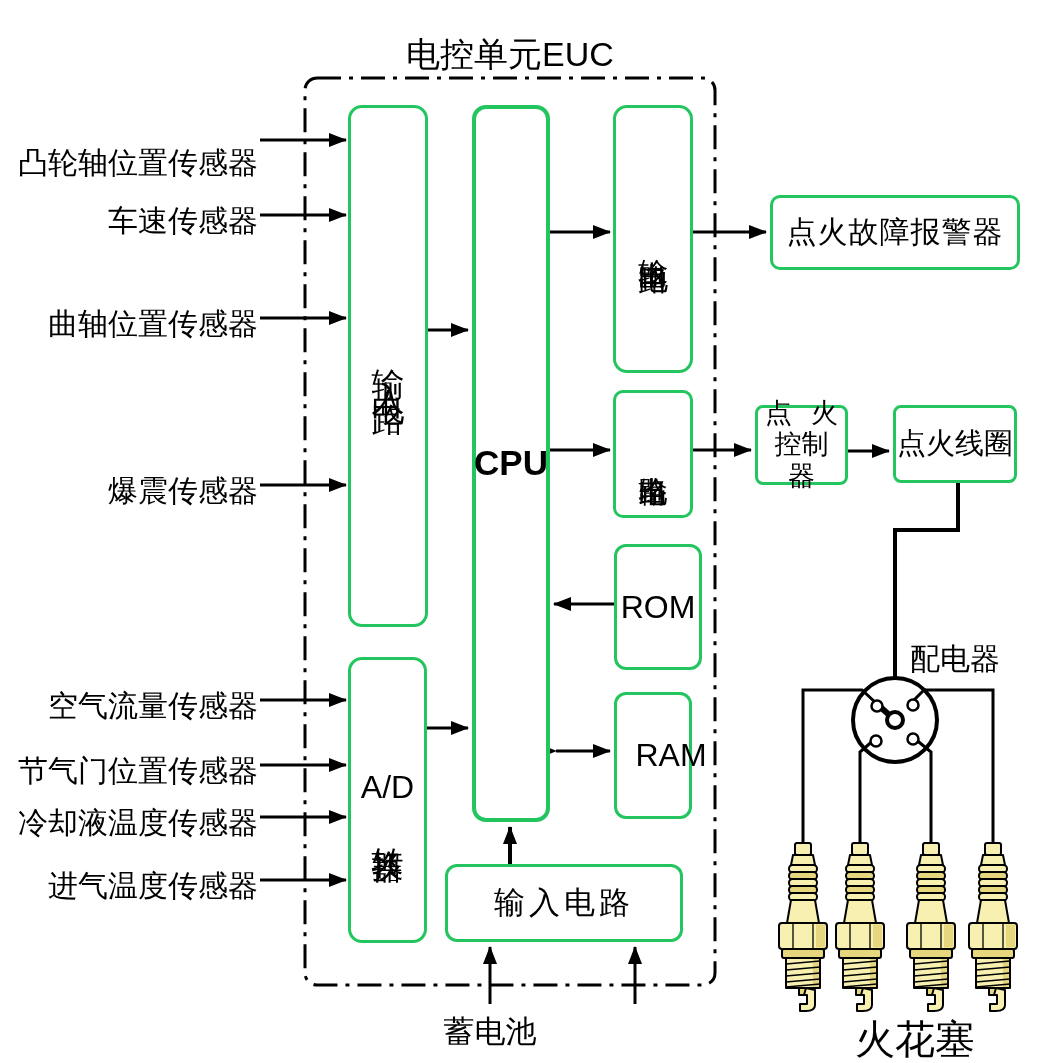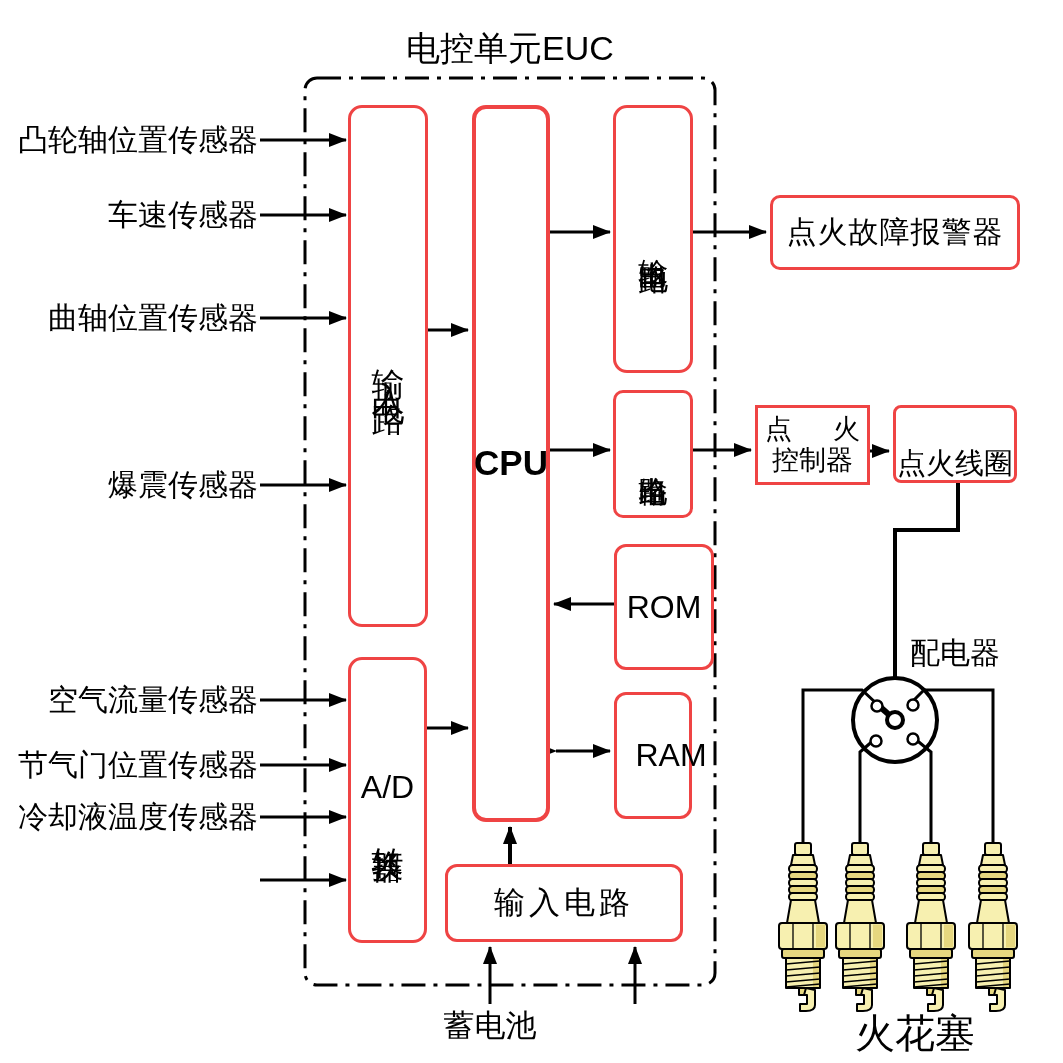--- a/index.html
+++ b/index.html
@@ -9,36 +9,37 @@
     position: relative;
     width: 1063px;
     height: 1063px;
     background: #ffffff;
     overflow: hidden;
   }
   #wires { position: absolute; left: 0; top: 0; }
   .box {
     position: absolute;
     background: #ffffff;
-    border: 3px solid #ef4444;
+    border: 3px solid #22c55e;
     border-radius: 14px;
     display: flex;
     align-items: center;
     justify-content: center;
     text-align: center;
     line-height: 1.15;
   }
   .vtext {
     writing-mode: vertical-rl;
     text-orientation: upright;
   }
   .lbl {
     position: absolute;
     white-space: nowrap;
     font-size: 30px;
+    margin-top: 6px;
   }
   .lbl-left {
     left: 8px;
     width: 250px;
     text-align: right;
     height: 38px;
     line-height: 38px;
   }
   .jline { width: 100%; text-align: justify; text-align-last: justify; }
 </style>
@@ -132,71 +133,72 @@
     </g>
 
     <use href="#plug" x="803" y="843"></use>
     <use href="#plug" x="860" y="843"></use>
     <use href="#plug" x="931" y="843"></use>
     <use href="#plug" x="993" y="843"></use>
   </svg>
 
   <div class="lbl" style="left:330px; top:26px; width:360px; text-align:center; font-size:34px;">电控单元EUC</div>
 
-  <div class="lbl lbl-left" style="top:121px;">凸轮轴位置传感器</div>
+  <div class="lbl lbl-left" style="top:138px;">凸轮轴位置传感器</div>
   <div class="lbl lbl-left" style="top:196px;">车速传感器</div>
   <div class="lbl lbl-left" style="top:466px;">爆震传感器</div>
   <div class="lbl lbl-left" style="top:299px;">曲轴位置传感器</div>
   <div class="lbl lbl-left" style="top:681px;">空气流量传感器</div>
   <div class="lbl lbl-left" style="top:746px;">节气门位置传感器</div>
   <div class="lbl lbl-left" style="top:798px;">冷却液温度传感器</div>
+  <div class="lbl lbl-left" style="top:861px;">进气温度传感器</div>
 
   <div class="box" style="left:348px; top:105px; width:80px; height:522px;">
     <span class="vtext" style="font-size:33px; letter-spacing:12px;">输入电路</span>
   </div>
 
   <div class="box" style="left:472px; top:105px; width:78px; height:717px; border-width:4px;">
     <span style="font-size:35px; font-weight:bold;">CPU</span>
   </div>
 
   <div class="box" style="left:613px; top:105px; width:80px; height:268px;">
     <span class="vtext" style="font-size:30px; letter-spacing:2px;">输出电路</span>
   </div>
 
   <div class="box" style="left:613px; top:390px; width:80px; height:128px; border-radius:10px;">
     <span class="vtext" style="font-size:29px; line-height:1;">输出电路</span>
   </div>
 
-  <div class="box" style="left:614px; top:544px; width:100px; height:126px; border-radius:12px;">
+  <div class="box" style="left:614px; top:544px; width:88px; height:126px; border-radius:12px;">
     <span style="font-size:32px;">ROM</span>
   </div>
 
   <div class="box" style="left:614px; top:692px; width:78px; height:127px; border-radius:12px;padding-left:36px;">
     <span style="font-size:32px;">RAM</span>
   </div>
 
   <div class="box" style="left:348px; top:657px; width:79px; height:286px; flex-direction:column; gap:16px;">
     <span style="font-size:32px;">A/D</span>
     <span class="vtext" style="font-size:32px; letter-spacing:3px;">转换器</span>
   </div>
 
   <div class="box" style="left:445px; top:864px; width:238px; height:78px; border-radius:12px;">
     <span style="font-size:31px; letter-spacing:4px;">输入电路</span>
   </div>
 
   <div class="box" style="left:770px; top:195px; width:250px; height:75px; border-radius:10px;">
     <span style="font-size:30px; letter-spacing:1px;">点火故障报警器</span>
   </div>
 
-  <div class="box" style="left:755px; top:405px; width:115px; height:80px; border-radius:0; flex-direction:column; padding:0 7px;">
+  <div class="box" style="left:755px; top:405px; width:93px; height:80px; border-radius:8px; flex-direction:column; padding:0 7px;">
     <div class="jline" style="font-size:27px;">点 火</div>
     <div style="font-size:27px;">控制器</div>
   </div>
 
-  <div class="box" style="left:893px; top:405px; width:124px; height:78px; border-radius:8px;align-items:flex-end;">
+  <div class="box" style="left:893px; top:405px; width:124px; height:78px; border-radius:8px;">
     <span style="font-size:29px;">点火线圈</span>
   </div>
 
   <div class="lbl" style="left:910px; top:633px; font-size:30px;">配电器</div>
 
   <div class="lbl" style="left:845px; top:1006px; width:140px; text-align:center; font-size:40px;">火花塞</div>
 
   <div class="lbl" style="left:440px; top:1005px; width:100px; text-align:center; font-size:31px;">蓄电池</div>
 
 </div>

